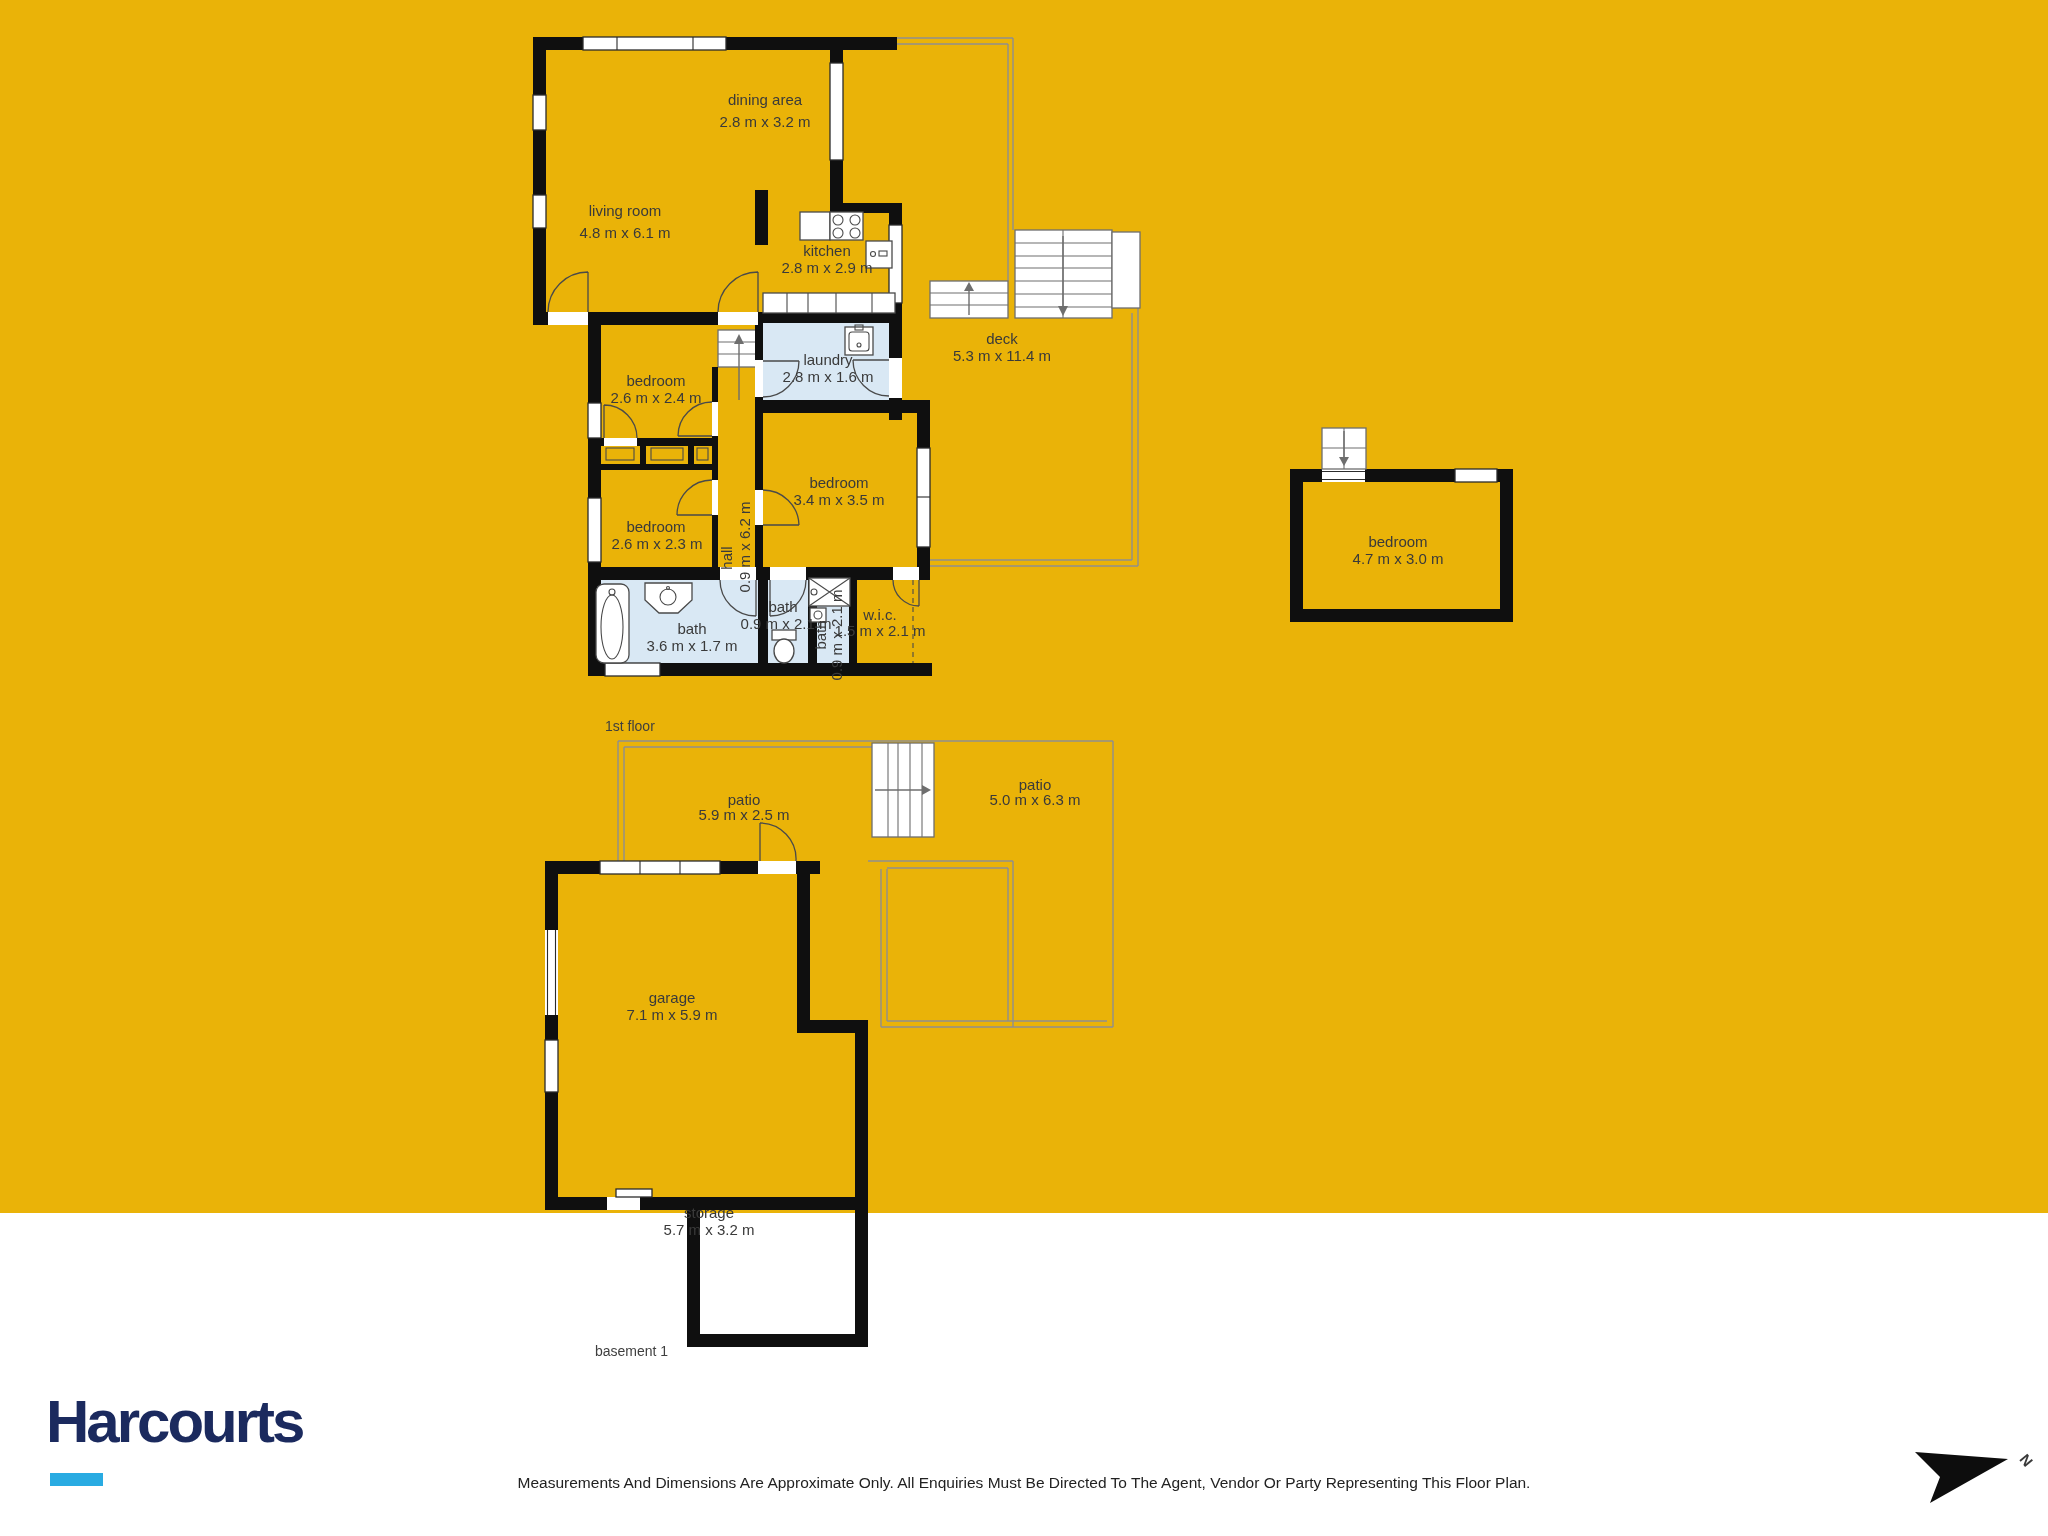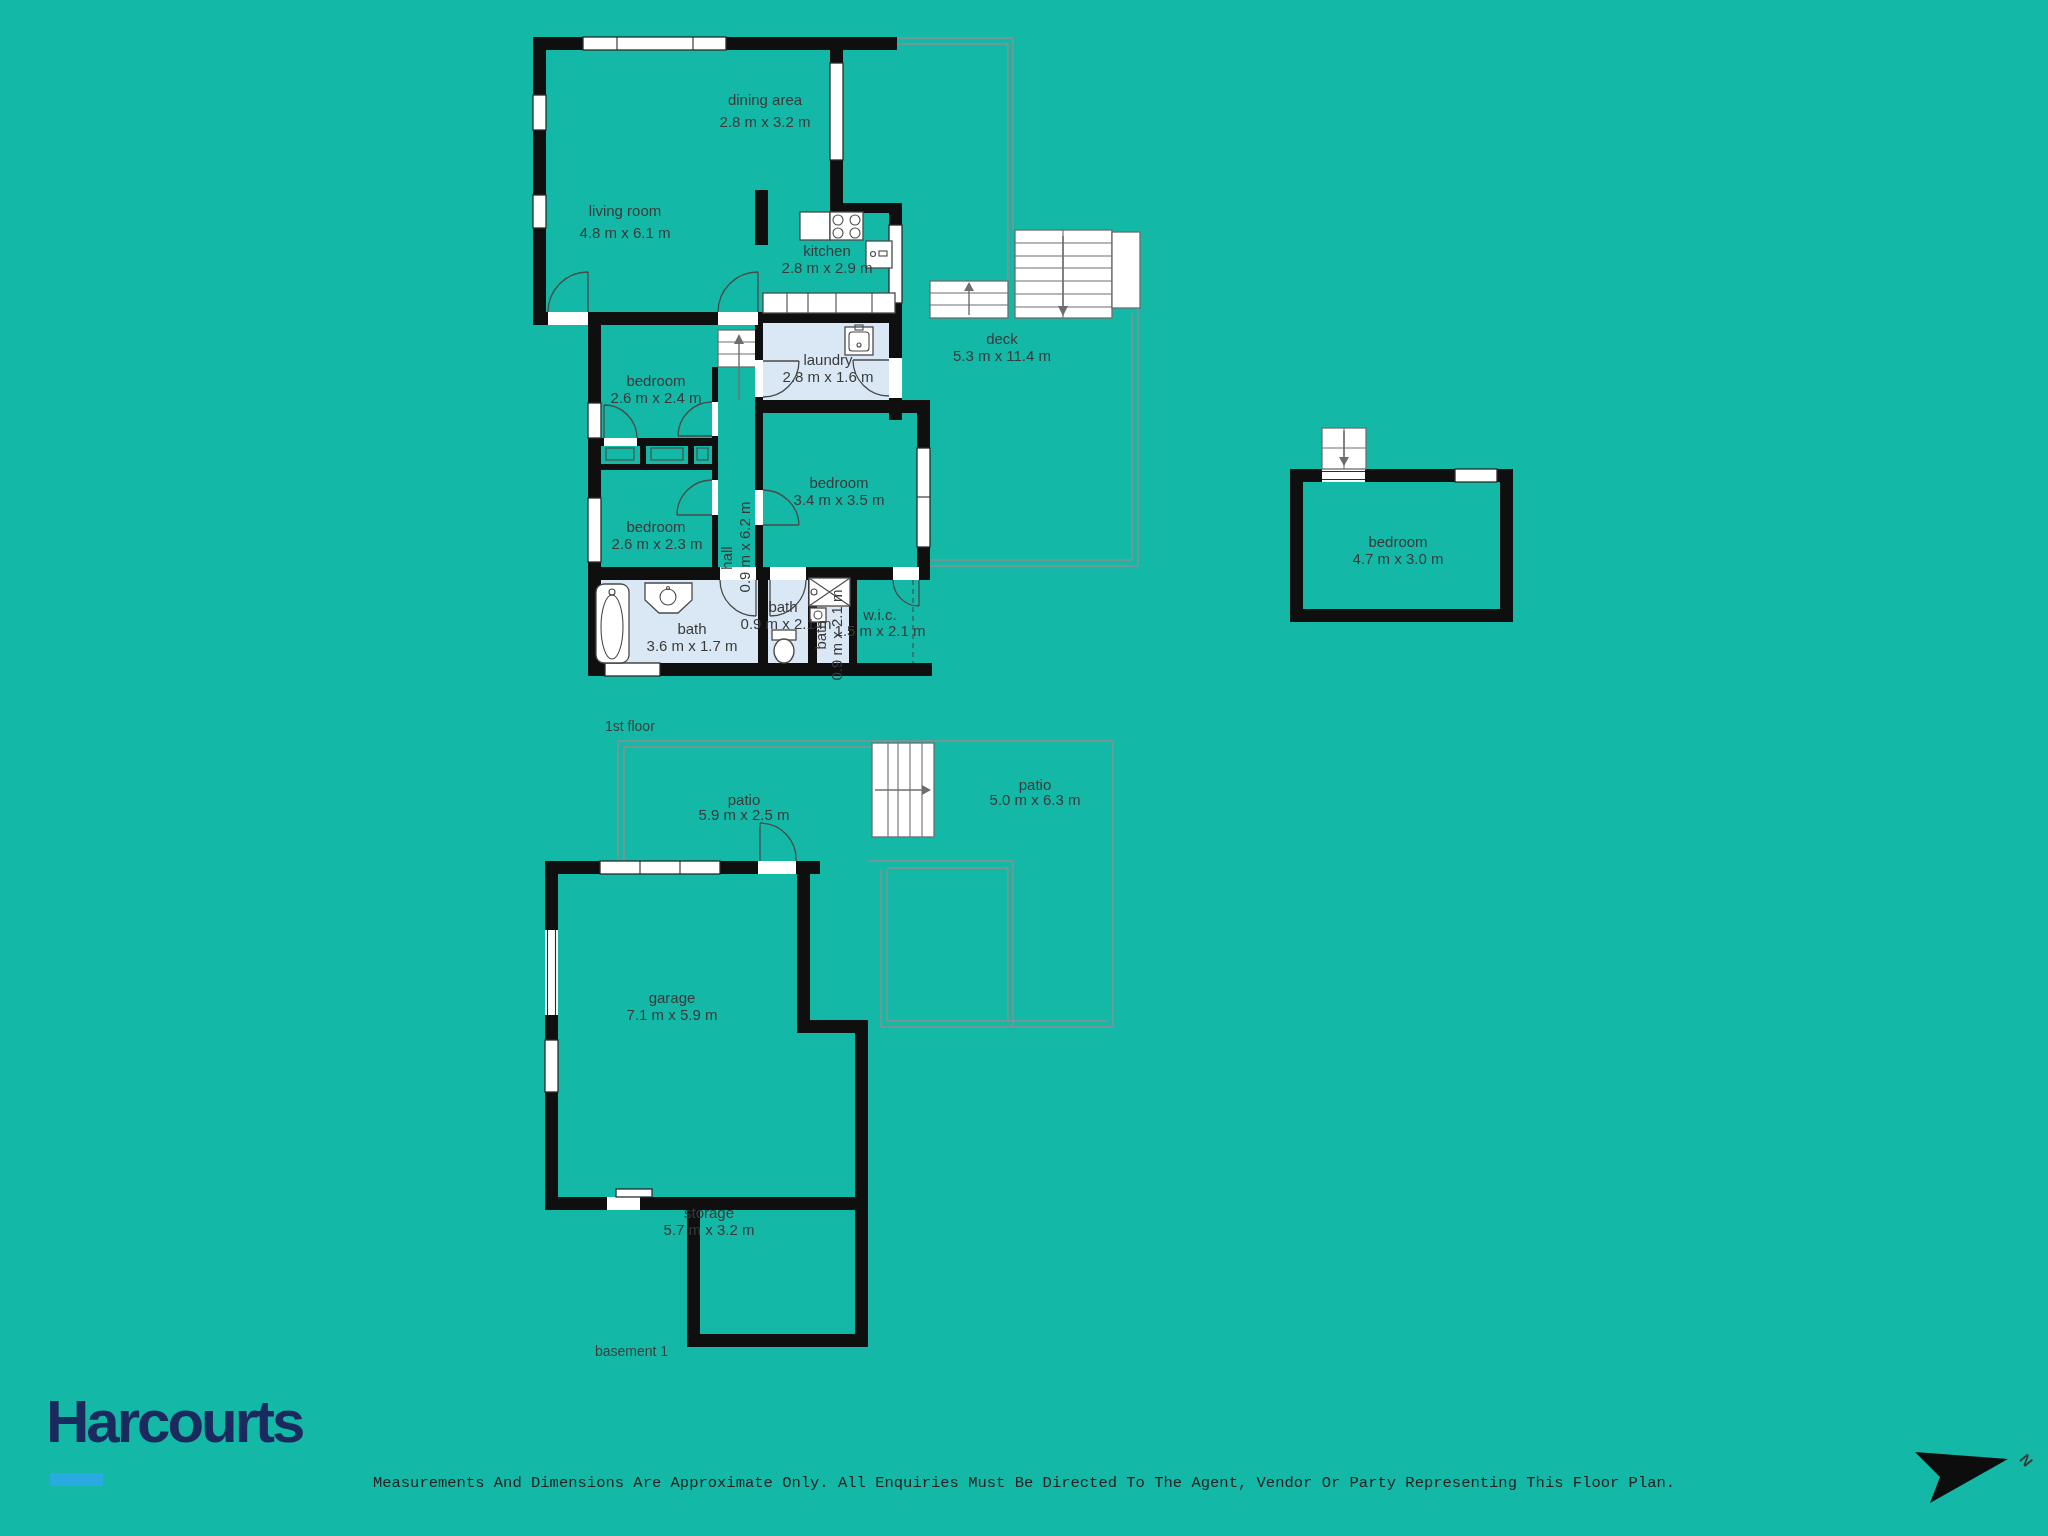--- a/index.html
+++ b/index.html
@@ -1,36 +1,36 @@
 <!DOCTYPE html>
 <html><head>
 <meta charset="utf-8">
 <style>
   html,body{margin:0;padding:0;background:#fff;width:2048px;height:1536px;overflow:hidden;}
-  #page{position:relative;width:2048px;height:1536px;background:#14b8a6;font-family:"Liberation Sans",sans-serif;}
+  #page{position:relative;width:2048px;height:1213px;background:#eab308;font-family:"Liberation Sans",sans-serif;}
   svg{position:absolute;left:0;top:0;}
   svg text{font-family:"Liberation Sans",sans-serif;font-size:15px;fill:#3a3a3a;}
   svg text.floorlab{font-size:14px;fill:#3f3f3f;}
   .wall{fill:#0f0f0f;}
   .wet{fill:#d9e8f4;}
   .gap{fill:#ffffff;}
   .win{fill:#ffffff;stroke:#2b2b2b;stroke-width:1.3;}
   .wl{stroke:#2b2b2b;stroke-width:1.1;}
   .door{fill:none;stroke:#4a4a4a;stroke-width:1.3;}
   .fix{fill:#ffffff;stroke:#4a4a4a;stroke-width:1.3;}
   .fxl{stroke:#4a4a4a;stroke-width:1.1;fill:none;}
   .thin{fill:none;stroke:#8f8f8f;stroke-width:1.4;}
   .stair{fill:#ffffff;stroke:#6e6e6e;stroke-width:1.3;}
   .stl{stroke:#6e6e6e;stroke-width:1.1;}
   .arrow{stroke:#6e6e6e;stroke-width:1.4;fill:none;}
   .ah{fill:#6e6e6e;}
   .dash{stroke:#4a4a4a;stroke-width:1.1;stroke-dasharray:5 4;}
   #logo{position:absolute;left:46px;top:1392px;color:#1b2a5e;font-weight:bold;font-size:60px;letter-spacing:-3px;line-height:1;}
   #logo-bar{position:absolute;left:50px;top:1473px;width:53px;height:13px;background:#29abe2;}
-  #disclaimer{position:absolute;left:0;right:0;top:1474px;text-align:center;font-size:15.5px;color:#222;font-family:Liberation Mono, monospace;}
+  #disclaimer{position:absolute;left:0;right:0;top:1474px;text-align:center;font-size:15.5px;color:#222;}
 </style>
 </head>
 <body>
 
 <div id="page">
 <svg viewBox="0 0 2048 1536" width="2048" height="1536">
 
   <g>
     <rect class="wet" x="763" y="323" width="126" height="77"></rect>
     <rect class="wet" x="601" y="580" width="157" height="83"></rect>

